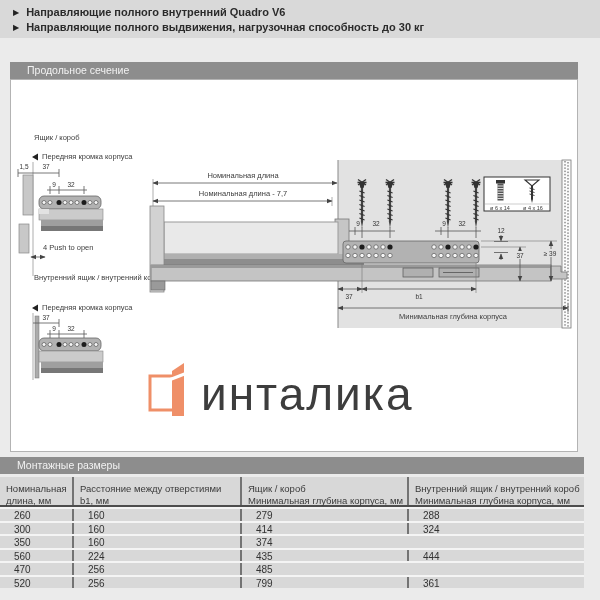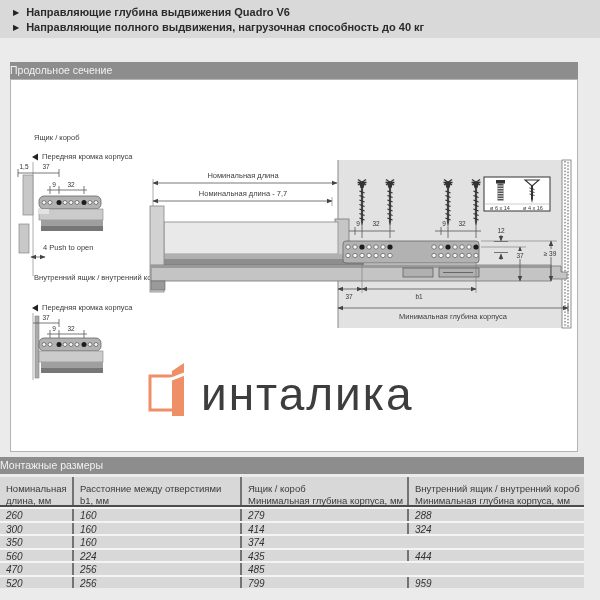--- a/index.html
+++ b/index.html
@@ -4,55 +4,55 @@
 <style>
   * { margin:0; padding:0; box-sizing:border-box; }
   html,body { width:600px; height:600px; }
   body { position:relative; background:#ebebeb; font-family:"Liberation Sans", sans-serif; overflow:hidden; }
 
   .topbar { position:absolute; left:0; top:0; width:600px; height:38px; background:#d9d9d9; padding:5px 0 0 13px; }
   .topbar .row { display:flex; align-items:baseline; height:15px; line-height:15px; }
   .topbar .bullet { font-size:8px; color:#222; margin-right:7px; position:relative; top:-1px; }
   .topbar .btext { font-size:11px; font-weight:bold; color:#2b2b2b; letter-spacing:0; }
 
-  .secbar { height:17px; background:#8d8d8d; color:#f2f2f2; font-size:10.5px; line-height:17px; padding-left:0; }
+  .secbar { height:17px; background:#8d8d8d; color:#f2f2f2; font-size:10.5px; line-height:17px; padding-left:17px; }
 
   .sec1 { position:absolute; left:10px; top:62px; width:568px; }
   .panel { height:373px; background:#ffffff; border:1px solid #b3b3b3; position:relative; }
 
   .sec2 { position:absolute; left:0; top:457px; width:584px; }
   .mtable { margin-top:3px; font-size:10px; color:#333; }
   .thead { display:flex; background:#d8d8d8; height:30px; border-bottom:2px solid #4d4d4d; }
   .th { padding:6px 4px 0 6px; font-size:9.5px; line-height:11.5px; color:#3a3a3a; }
   .trow { display:flex; background:#d8d8d8; height:13.5px; border-top:2px solid #f4f4f4; }
   .trow:first-of-type { border-top:0; }
-  .td { padding:1px 4px 0 6px; line-height:12px;font-style:italic; }
+  .td { padding:1px 4px 0 14px; line-height:12px; }
   .c1 { width:72px; } .c2 { width:168px; } .c3 { width:167px; } .c4 { width:177px; }
   .th + .th, .td + .td { border-left:2px solid #737373; }
 
   svg text { fill:#3d3d3d; font-family:"Liberation Sans", sans-serif; }
   .lbl { font-size:7.5px; }
   .dim { font-size:6.5px; fill:#333; }
   .dln { stroke:#555; stroke-width:0.8; fill:none; }
   .tick { stroke:#555; stroke-width:0.8; }
   .ext { stroke:#777; stroke-width:0.6; }
   .holeO { fill:#f6f6f6; stroke:#555; stroke-width:0.7; }
   .holeF { fill:#1c1c1c; }
 </style>
 </head>
 <body>
 
 <div class="topbar">
   <div class="row">
     <span class="bullet">▶</span>
-    <span class="btext">Направляющие глубина выдвижения Quadro V6</span>
+    <span class="btext">Направляющие полного внутренний Quadro V6</span>
   </div>
   <div class="row">
     <span class="bullet">▶</span>
-    <span class="btext">Направляющие полного выдвижения, нагрузочная способность до 40 кг</span>
+    <span class="btext">Направляющие полного выдвижения, нагрузочная способность до 30 кг</span>
   </div>
 </div>
 
 <div class="sec1">
   <div class="secbar">Продольное сечение</div>
   <div class="panel">
     <svg width="566" height="371" viewBox="0 0 566 371">
       <defs>
         <marker id="ar" viewBox="0 0 10 10" refX="9" refY="5" markerWidth="6" markerHeight="6" orient="auto-start-reverse" markerUnits="userSpaceOnUse">
             <path d="M0,1 L10,5 L0,9 z" fill="#444"></path>
@@ -338,16 +338,16 @@
     </div>
     <div class="trow">
       <div class="td c1">470</div>
       <div class="td c2">256</div>
       <div class="td c3">485</div>
     </div>
     <div class="trow">
       <div class="td c1">520</div>
       <div class="td c2">256</div>
       <div class="td c3">799</div>
-      <div class="td c4">959</div>
+      <div class="td c4">361</div>
     </div>
   </div>
 </div>
 
 </body></html>

